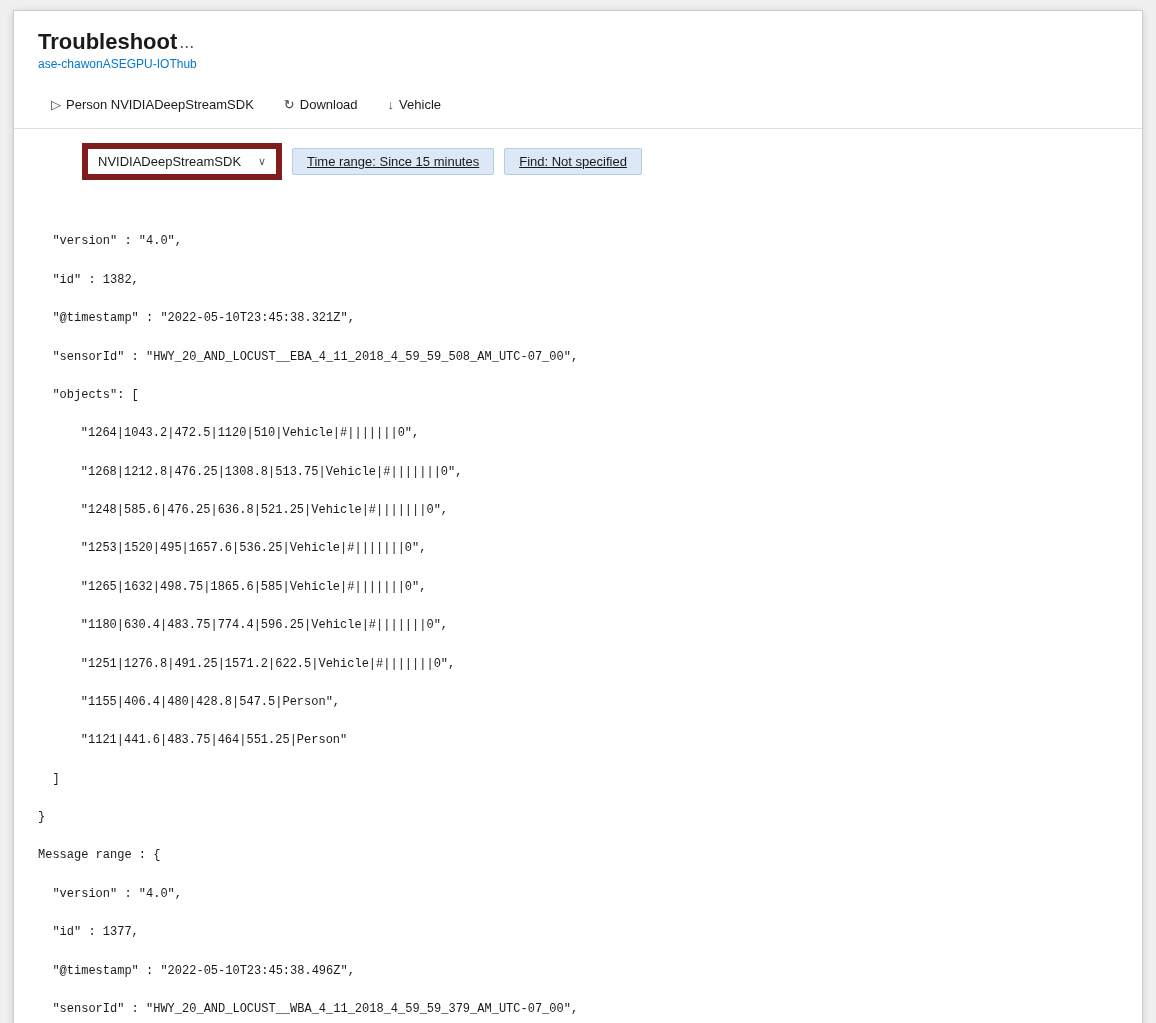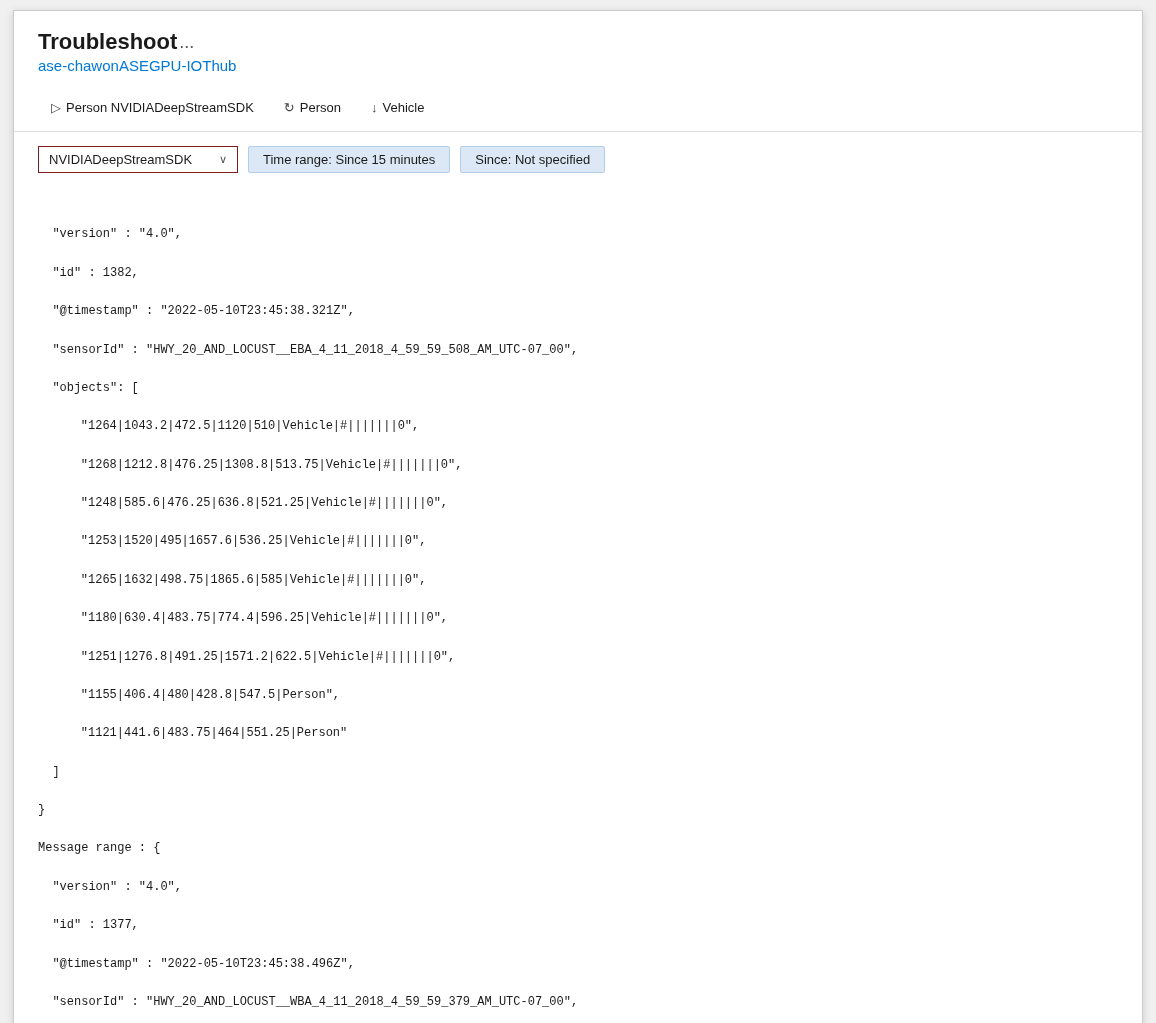--- a/index.html
+++ b/index.html
@@ -34,21 +34,21 @@
       font-size: 22px;
       font-weight: 600;
       color: #1a1a1a;
     }
     .title-ellipsis {
       font-size: 18px;
       color: #555;
       cursor: pointer;
     }
     .subtitle {
-      font-size: 15px;
+      font-size: 12px;
       color: #0078d4;
       margin-top: 2px;
       cursor: pointer;
     }
     .toolbar {
       display: flex;
       align-items: center;
       gap: 4px;
       padding: 10px 24px 10px 24px;
       border-bottom: 1px solid #e0e0e0;
@@ -74,41 +74,43 @@
     }
     .filter-row {
       display: flex;
       align-items: center;
       gap: 10px;
       margin-bottom: 14px;
     }
     .dropdown-select {
       display: flex;
       align-items: center;
-      border: 1px solid #7f1d1d;
+      border: 6px solid #7f1d1d;
       background: #fff;
       padding: 5px 10px;
       cursor: pointer;
       min-width: 200px;
       font-size: 13px;
       color: #1a1a1a;
       justify-content: space-between;
+      margin-left: 44px;
     }
     .dropdown-select .chevron {
       font-size: 11px;
       color: #555;
     }
     .filter-badge {
       background: #dce8f5;
       border: 1px solid #b3cee8;
       color: #1a1a1a;
       padding: 5px 14px;
       font-size: 13px;
       border-radius: 2px;
       cursor: pointer;
+      text-decoration: underline;
     }
     .log-container {
       font-family: 'Consolas', 'Courier New', monospace;
       font-size: 12px;
       color: #1a1a1a;
       line-height: 1.6;
       white-space: pre;
       overflow-x: auto;
     }
     .log-line {
@@ -130,36 +132,36 @@
     <div class="subtitle">ase-chawonASEGPU-IOThub</div>
   </div>
 
   <div class="toolbar">
     <button class="toolbar-btn">
       <span class="icon">▷</span>
       <span>Person NVIDIADeepStreamSDK</span>
     </button>
     <button class="toolbar-btn">
       <span class="icon">↻</span>
-      <span>Person</span>
+      <span>Download</span>
     </button>
     <button class="toolbar-btn">
       <span class="icon">↓</span>
       <span>Vehicle</span>
     </button>
   </div>
 
   <div class="content-area">
     <div class="filter-row">
       <div class="dropdown-select">
         <span>NVIDIADeepStreamSDK</span>
         <span class="chevron">∨</span>
       </div>
       <div class="filter-badge">Time range: Since 15 minutes</div>
-      <div class="filter-badge">Since: Not specified</div>
+      <div class="filter-badge">Find: Not specified</div>
     </div>
 
     <div class="log-container" id="log-output">
     <span class="log-line">  "version" : "4.0",</span>
 <span class="log-line">  "id" : 1382,</span>
 <span class="log-line">  "@timestamp" : "2022-05-10T23:45:38.321Z",</span>
 <span class="log-line">  "sensorId" : "HWY_20_AND_LOCUST__EBA_4_11_2018_4_59_59_508_AM_UTC-07_00",</span>
 <span class="log-line">  "objects": [</span>
 <span class="log-line indent1">    "1264|1043.2|472.5|1120|510|Vehicle|#|||||||0",</span>
 <span class="log-line indent1">    "1268|1212.8|476.25|1308.8|513.75|Vehicle|#|||||||0",</span>

